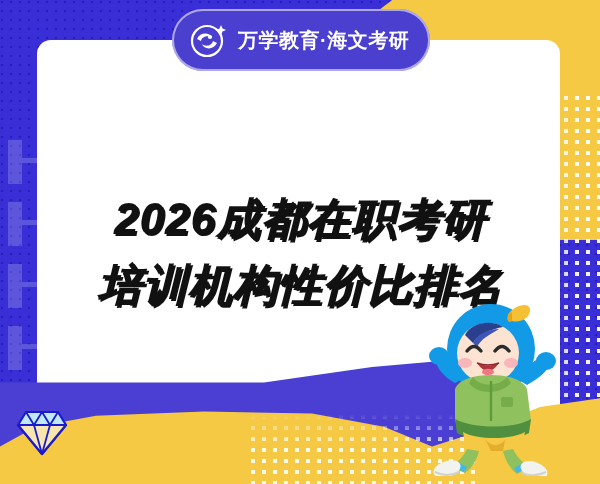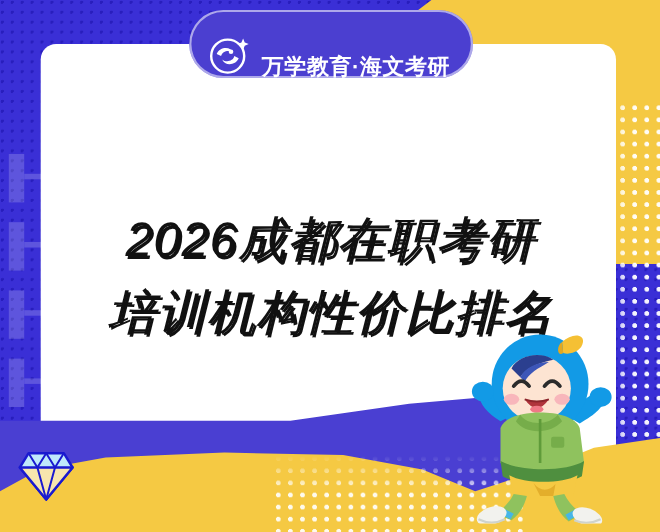--- a/index.html
+++ b/index.html
@@ -131,21 +131,21 @@
   .badge {
     position: absolute;
     left: 172px;
     top: 9px;
     width: 258px;
     height: 62px;
     background: #4b3fd0;
     border-radius: 31px;
     box-shadow: inset 0 0 0 2px rgba(255,255,255,.55);
     display: flex;
-    align-items: flex-end;
+    align-items: center;
     padding: 0 14px 0 16px;
     box-sizing: border-box;
   }
   .badge-mark {
     position: relative;
     width: 42px;
     height: 42px;
     flex: 0 0 42px;
     margin-right: 8px;
   }
@@ -176,21 +176,21 @@
   .headline {
     position: absolute;
     left: 0;
     top: 196px;
     width: 600px;
     text-align: center;
     pointer-events: none;
   }
   .headline-line {
     font-size: 44px;
-    font-weight: normal;
+    font-weight: bold;
     font-style: italic;
     color: #111111;
     letter-spacing: 1px;
     line-height: 1.05;
     white-space: nowrap;
     -webkit-text-stroke: 3px #ffffff;
     paint-order: stroke fill;
     text-shadow:
       2px 2px 0 #111, -1px -1px 0 #fff, 1px -1px 0 #fff, -1px 1px 0 #fff;
   }

